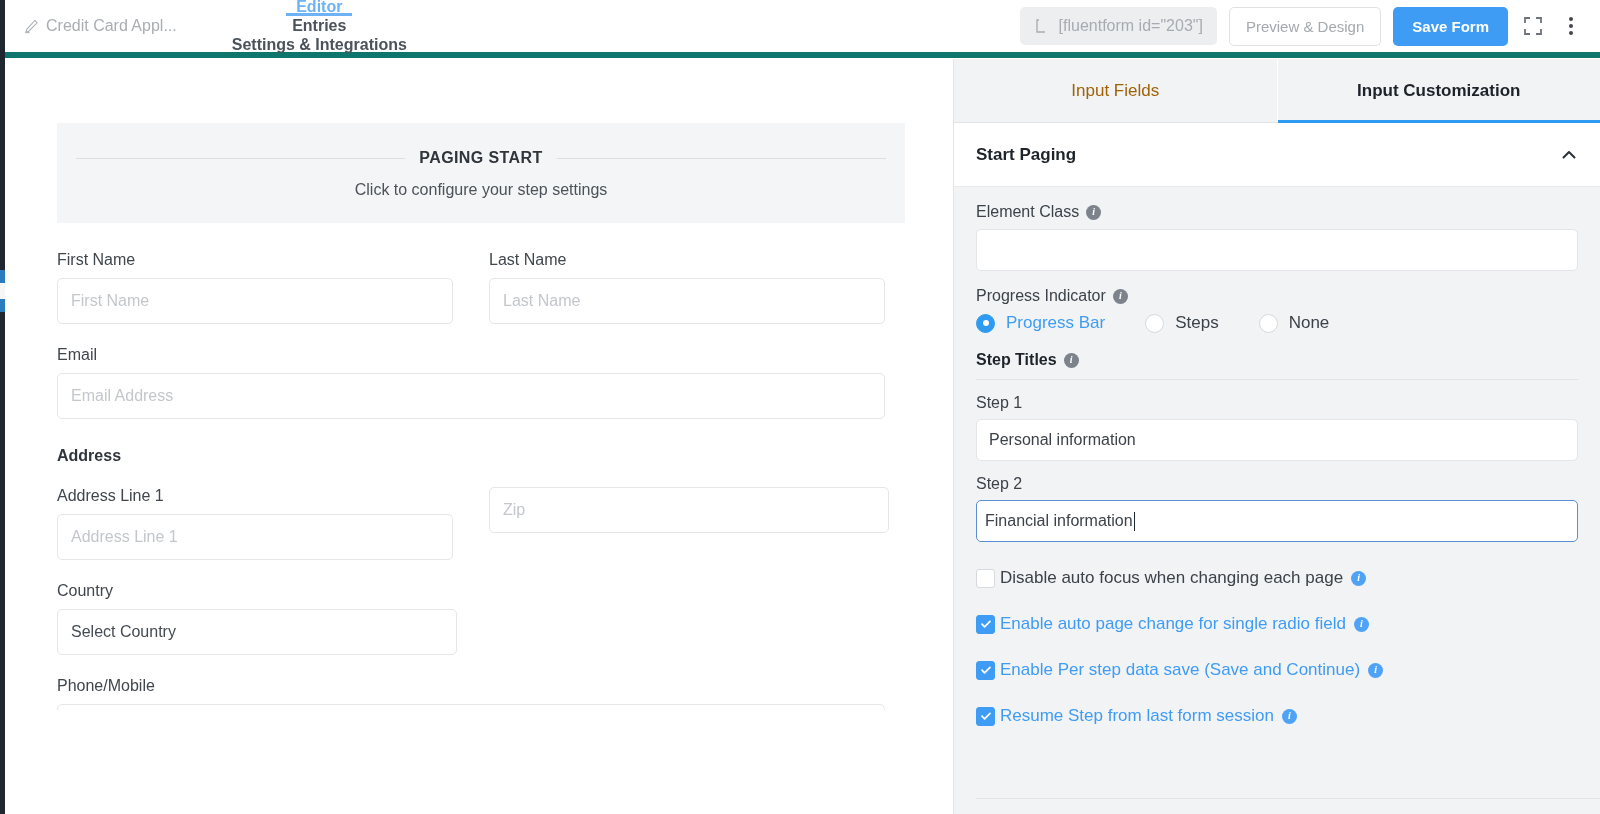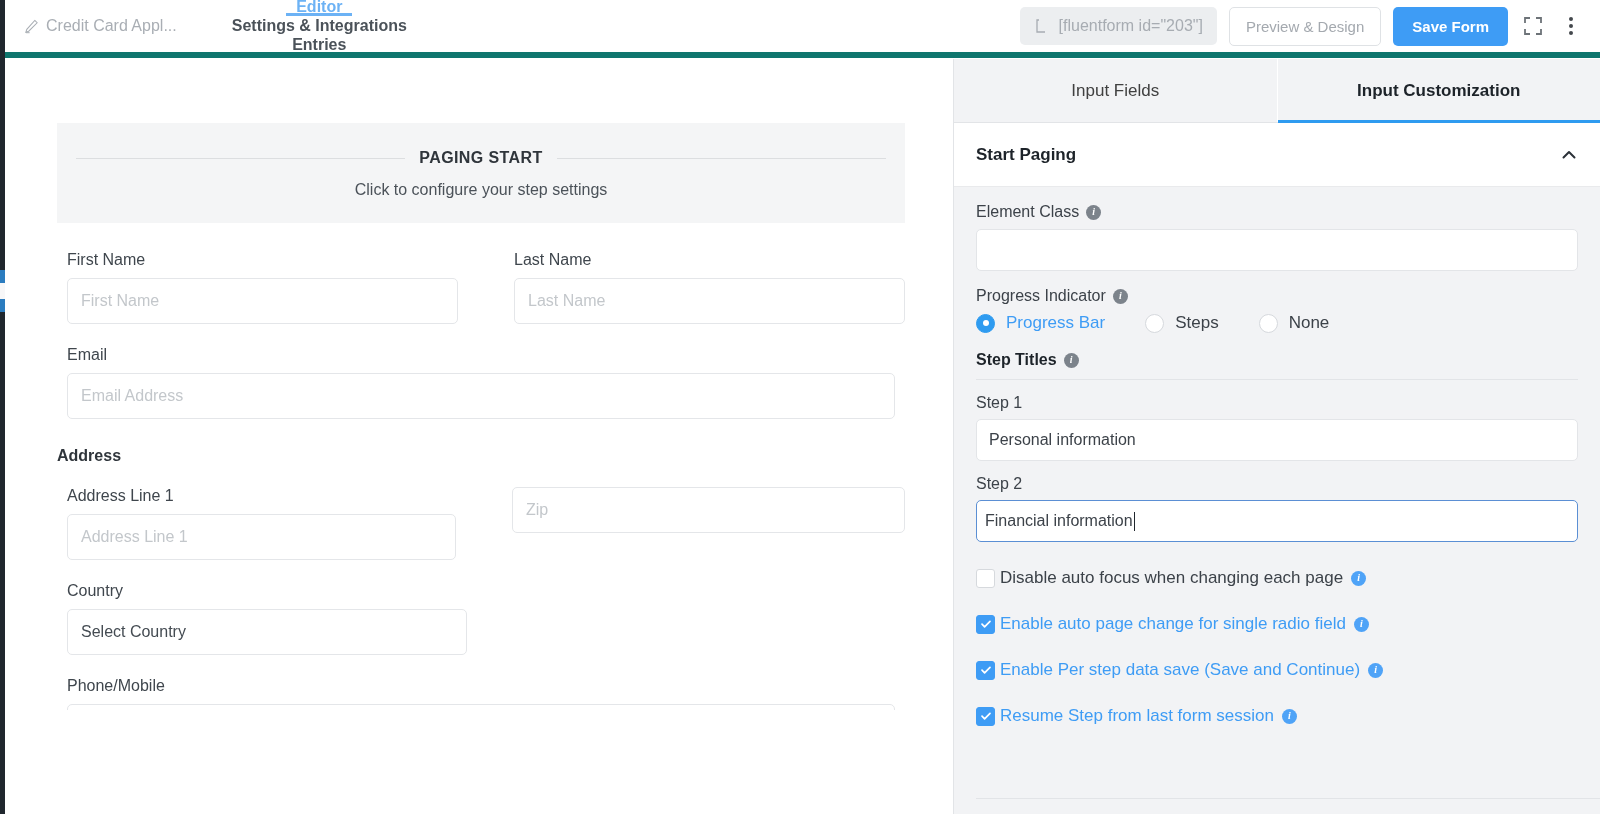--- a/index.html
+++ b/index.html
@@ -96,21 +96,21 @@
   }
   .paging-rule { flex: 1; height: 1px; background: #dcdee0; }
   .paging-title {
     font-size: 16px; font-weight: bold; color: #2f353b; letter-spacing: .4px;
     white-space: nowrap;
   }
   .paging-sub {
     text-align: center; font-size: 16px; color: #4b5259; margin-top: 14px;
   }
 
-  .frow { display: flex; gap: 56px; margin-top: 22px; margin-left: 10px; }
+  .frow { display: flex; gap: 36px; margin-top: 22px; }
   .fcol { }
   .fcol.w-half { width: 396px; }
   .fcol.w-full { width: 828px; }
   .fcol.w-zip { width: 400px; }
   .flabel {
     font-size: 16px; color: #3f464d; margin-bottom: 9px; display: block;
   }
   .finput {
     width: 100%; height: 46px;
     border: 1px solid #e4e6e9; border-radius: 5px; background: #ffffff;
@@ -131,21 +131,21 @@
   .panel {
     position: absolute; left: 953px; top: 59px; width: 647px; height: 755px;
     background: #f2f3f5; border-left: 1px solid #e2e4e7;
   }
   .panel-tabs {
     display: flex; height: 64px; background: #f2f3f5;
     border-bottom: 1px solid #e2e4e7;
   }
   .panel-tab {
     flex: 1; display: flex; align-items: center; justify-content: center;
-    font-size: 17px; color: #404040; cursor: pointer; position: relative;
+    font-size: 17px; color: #a16207; cursor: pointer; position: relative;
     background: #f2f3f5;
   }
   .panel-tab.active { font-weight: bold; color: #1d2329; }
   .panel-tab.active::after {
     content: ""; position: absolute; left: 0; right: 0; bottom: -1px;
     height: 3px; background: #2e9bf0;
   }
   .panel-tab-divider {
     width: 1px; background: #ffffff; align-self: stretch;
   }
@@ -256,24 +256,24 @@
         <path d="M2 14.6 L6 14.6" stroke="currentColor" stroke-width="1.1"></path>
       </svg>
       <span>Credit Card Appl...</span>
     </div>
 
     <div class="nav-tabs">
       <div class="nav-tab active">
         <span>Editor</span>
       </div>
       <div class="nav-tab">
+        <span>Entries</span>
+      </div>
+      <div class="nav-tab">
         <span>Settings &amp; Integrations</span>
-      </div>
-      <div class="nav-tab">
-        <span>Entries</span>
       </div>
     </div>
 
     <div class="header-right">
       <div class="shortcode-box">
         <svg class="shortcode-icon" viewBox="0 0 16 16" fill="none">
           <path d="M5 2 L3 2 L3 14 L11 14" stroke="currentColor" stroke-width="1.3" fill="none"></path>
         </svg>
         <span>[fluentform id="203"]</span>
       </div>

